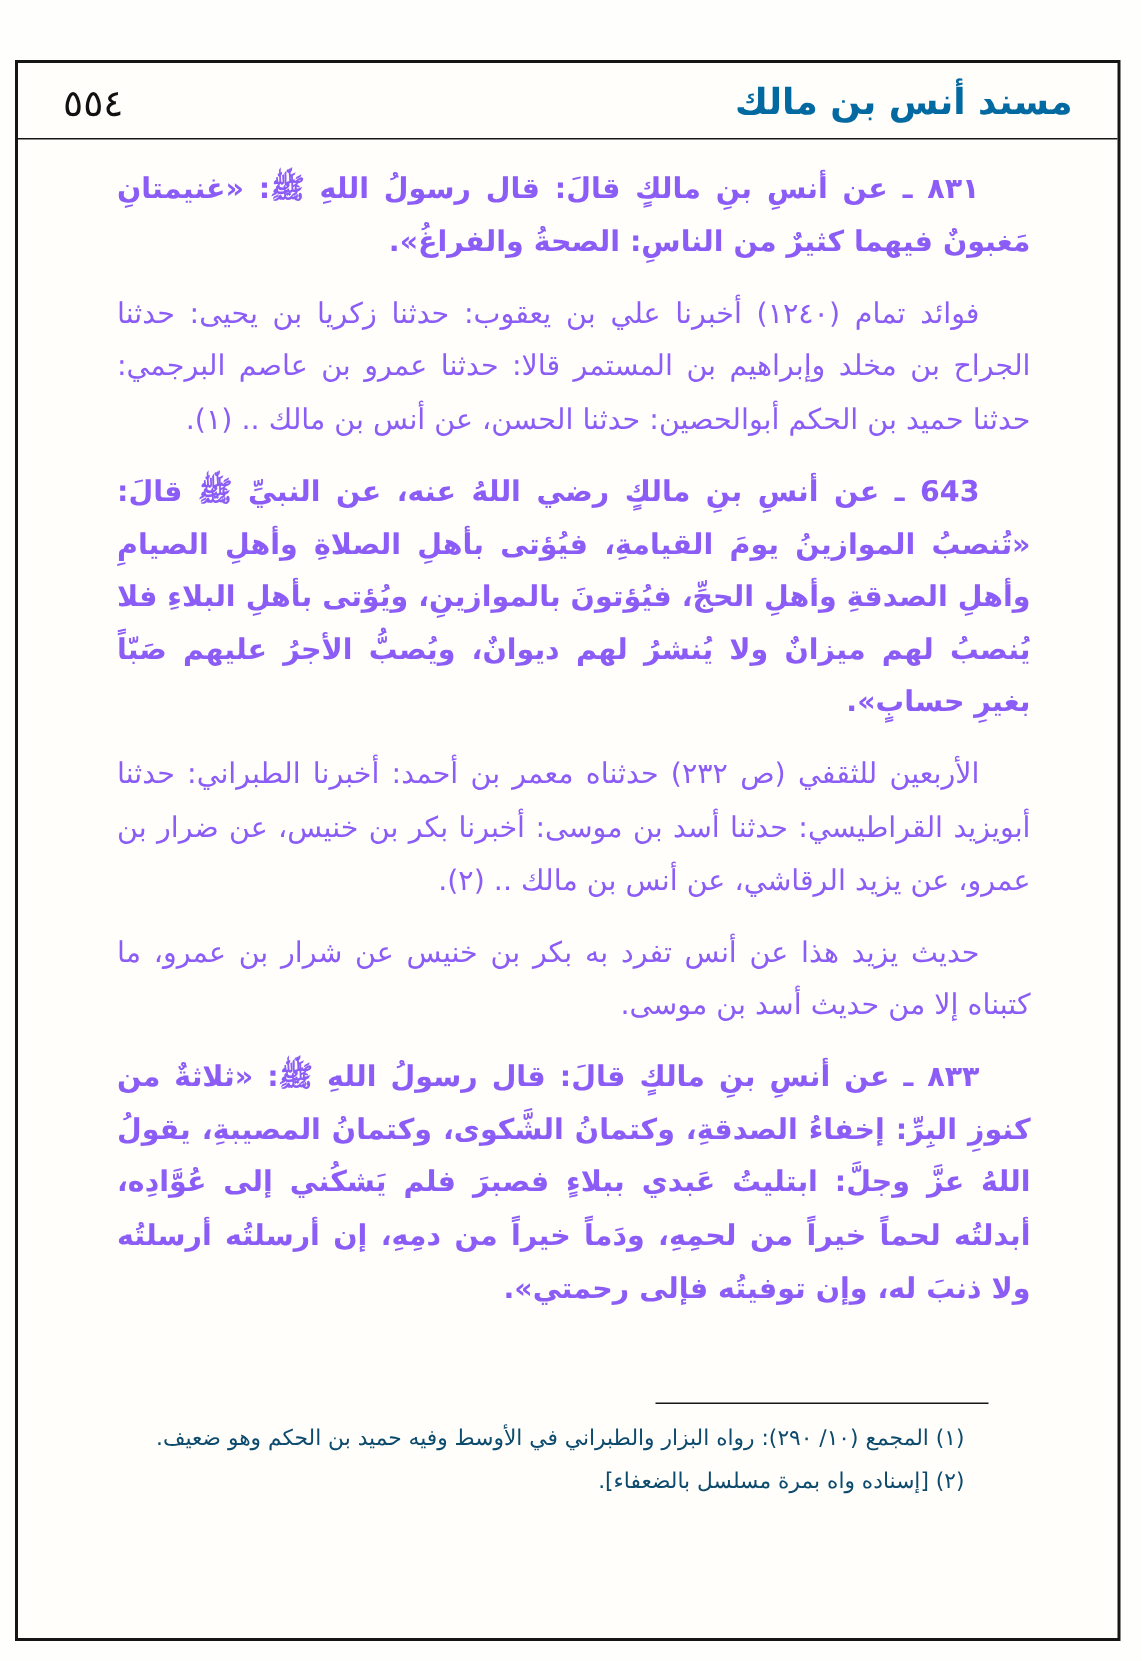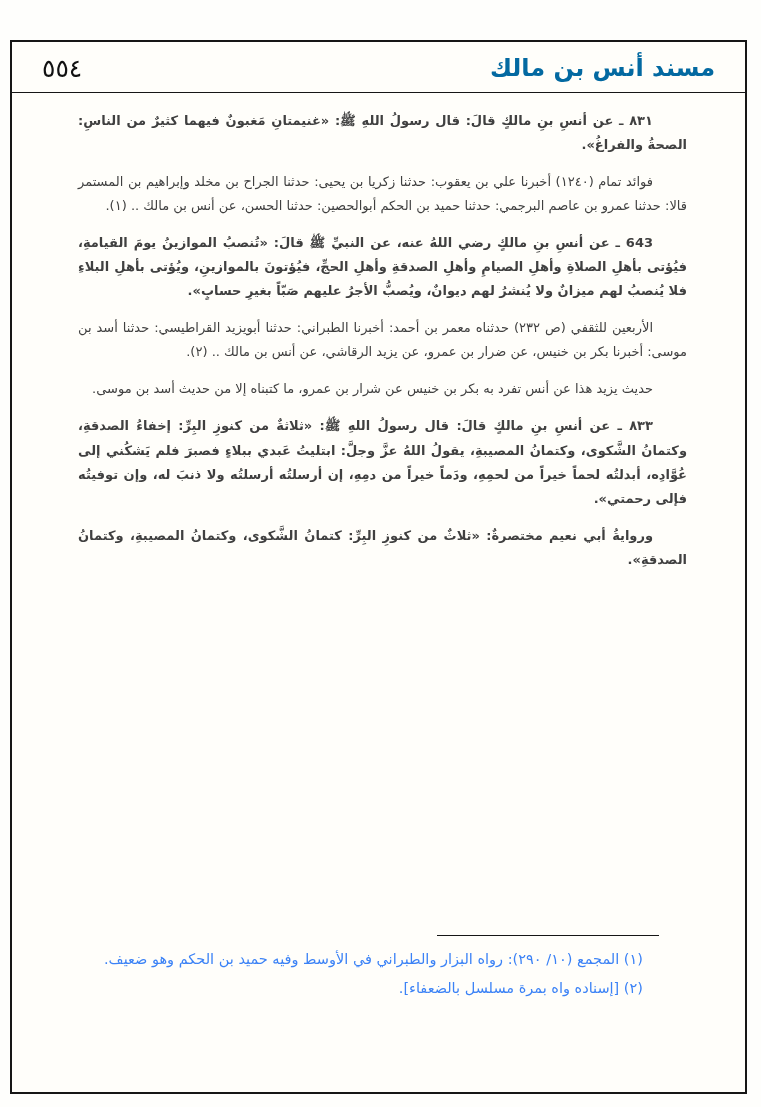--- a/index.html
+++ b/index.html
@@ -42,23 +42,23 @@
     color: #0369a1;
     letter-spacing: 0.5px;
   }
   .page-number {
     font-size: 25px;
     color: #111;
   }
   .page-body {
     direction: rtl;
     padding: 16px 58px 0 66px;
-    font-size: 13px;
+    font-size: 19px;
     line-height: 1.85;
-    color: #404040;
+    color: #8b5cf6;
     text-align: justify;
   }
   .para {
     margin: 0 0 13px 0;
     text-indent: 34px;
   }
   .hadith {
     font-weight: bold;
   }
   .isnad {
@@ -73,21 +73,21 @@
   .footnote-rule {
     width: 222px;
     height: 0;
     border: 0;
     border-top: 1.5px solid #161616;
     margin: 0 28px 10px 0;
   }
   .footnote {
     font-size: 14.5px;
     line-height: 1.85;
-    color: #3b82f6;
+    color: #0c4a6e;
     text-align: right;
     margin: 0 44px 2px 0;
   }
 </style>
 </head>
 <body>
 
 <div class="sheet">
   <div class="page-frame">
 
@@ -96,21 +96,20 @@
       <div class="page-number">٥٥٤</div>
     </div>
 
     <div class="page-body">
       <p class="para hadith">٨٣١ ـ عن أنسِ بنِ مالكٍ قالَ: قال رسولُ اللهِ ﷺ: «غنيمتانِ مَغبونٌ فيهما كثيرٌ من الناسِ: الصحةُ والفراغُ».</p>
       <p class="para isnad">فوائد تمام (١٢٤٠) أخبرنا علي بن يعقوب: حدثنا زكريا بن يحيى: حدثنا الجراح بن مخلد وإبراهيم بن المستمر قالا: حدثنا عمرو بن عاصم البرجمي: حدثنا حميد بن الحكم أبوالحصين: حدثنا الحسن، عن أنس بن مالك .. (١).</p>
       <p class="para hadith">643 ـ عن أنسِ بنِ مالكٍ رضي اللهُ عنه، عن النبيِّ ﷺ قالَ: «تُنصبُ الموازينُ يومَ القيامةِ، فيُؤتى بأهلِ الصلاةِ وأهلِ الصيامِ وأهلِ الصدقةِ وأهلِ الحجِّ، فيُؤتونَ بالموازينِ، ويُؤتى بأهلِ البلاءِ فلا يُنصبُ لهم ميزانٌ ولا يُنشرُ لهم ديوانٌ، ويُصبُّ الأجرُ عليهم صَبّاً بغيرِ حسابٍ».</p>
       <p class="para isnad">الأربعين للثقفي (ص ٢٣٢) حدثناه معمر بن أحمد: أخبرنا الطبراني: حدثنا أبويزيد القراطيسي: حدثنا أسد بن موسى: أخبرنا بكر بن خنيس، عن ضرار بن عمرو، عن يزيد الرقاشي، عن أنس بن مالك .. (٢).</p>
       <p class="para isnad">حديث يزيد هذا عن أنس تفرد به بكر بن خنيس عن شرار بن عمرو، ما كتبناه إلا من حديث أسد بن موسى.</p>
       <p class="para hadith">٨٣٣ ـ عن أنسِ بنِ مالكٍ قالَ: قال رسولُ اللهِ ﷺ: «ثلاثةٌ من كنوزِ البِرِّ: إخفاءُ الصدقةِ، وكتمانُ الشَّكوى، وكتمانُ المصيبةِ، يقولُ اللهُ عزَّ وجلَّ: ابتليتُ عَبدي ببلاءٍ فصبرَ فلم يَشكُني إلى عُوَّادِه، أبدلتُه لحماً خيراً من لحمِهِ، ودَماً خيراً من دمِهِ، إن أرسلتُه أرسلتُه ولا ذنبَ له، وإن توفيتُه فإلى رحمتي».</p>
-      <p class="para hadith">وروايةُ أبي نعيم مختصرةٌ: «ثلاثٌ من كنوزِ البِرِّ: كتمانُ الشَّكوى، وكتمانُ المصيبةِ، وكتمانُ الصدقةِ».</p>
     </div>
 
     <div class="footnote-area">
       <hr class="footnote-rule">
       <p class="footnote">(١) المجمع (١٠/ ٢٩٠): رواه البزار والطبراني في الأوسط وفيه حميد بن الحكم وهو ضعيف.</p>
       <p class="footnote">(٢) [إسناده واه بمرة مسلسل بالضعفاء].</p>
     </div>
 
   </div>
 </div>

